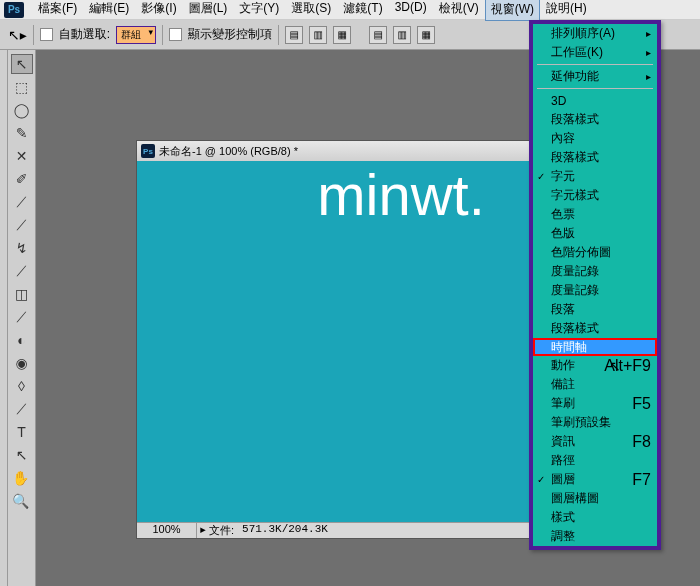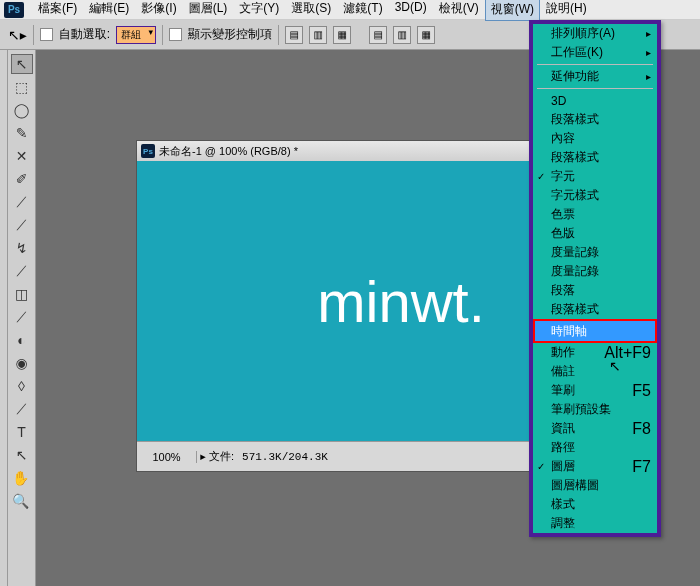--- a/index.html
+++ b/index.html
@@ -17,31 +17,31 @@
 .opt-btn { width: 18px; height: 18px; border: 1px solid #888; background: #ddd; display: flex; align-items: center; justify-content: center; font-size: 10px; }
 .main { display: flex; height: 536px; }
 .sidebar { width: 8px; background: #cfcfcf; border-right: 1px solid #999; }
 .toolbox { width: 28px; background: #cfcfcf; display: flex; flex-direction: column; align-items: center; padding-top: 4px; gap: 3px; border-right: 1px solid #999; }
 .tool { width: 22px; height: 20px; display: flex; align-items: center; justify-content: center; font-size: 14px; color: #333; cursor: default; }
 .tool.sel { background: #b0b0b0; border: 1px solid #666; }
 .canvas-area { flex: 1; background: #6f6f6f; position: relative; }
 .doc-window { position: absolute; left: 100px; top: 90px; width: 430px; background: #aaa; border: 1px solid #555; }
 .doc-title { height: 20px; background: linear-gradient(#e8e8e8,#d0d0d0); display: flex; align-items: center; padding: 0 4px; font-size: 11px; gap: 4px; }
 .doc-ps { width: 14px; height: 14px; background: #0a1f3c; color: #4fa8d8; font-size: 8px; font-weight: bold; display: flex; align-items: center; justify-content: center; border-radius: 2px; }
-.canvas { height: 280px; background: #1ba5b8; display: flex; align-items: center; justify-content: center; color: #fff; font-size: 58px; font-family: Arial, sans-serif; overflow: hidden; padding-left: 100px; }
-.doc-status { height: 30px; background: #d8d8d8; display: flex; align-items: center; font-size: 11px; border-top: 1px solid #999; }
+.canvas { height: 361px; background: #1ba5b8; display: flex; justify-content: center; color: #fff; font-size: 58px; font-family: Arial, sans-serif; overflow: hidden; padding-left: 100px; }
+.doc-status { height: 16px; background: #d8d8d8; display: flex; font-size: 11px; border-top: 1px solid #999; }
 .zoom { width: 60px; text-align: center; border-right: 1px solid #999; }
 .filesize { padding: 0 8px; font-family: Liberation Mono, monospace; }
 .status-arrow { margin-left: auto; padding: 0 6px; }
 .dropdown { position: absolute; left: 529px; top: 20px; width: 132px; background: #14b8a6; border: 4px solid #4c1d95; box-shadow: 2px 2px 4px rgba(0,0,0,0.3); z-index: 100; }
 .dd-item { height: 19px; display: flex; align-items: center; padding: 0 6px 0 18px; font-size: 12px; position: relative; cursor: default; }
 .dd-item.submenu::after { content: "▸"; position: absolute; right: 6px; font-size: 10px; }
 .dd-item.checked::before { content: "✓"; position: absolute; left: 4px; font-size: 10px; }
 .dd-sep { height: 1px; background: #bbb; margin: 2px 4px; }
-.dd-item.highlight { background: #3399ff; color: #fff; border: 2px solid red; padding: 0 4px 0 16px; height: 24px; }
+.dd-item.highlight { background: #3399ff; color: #fff; border: 2px solid red; padding: 0 4px 0 16px; height: 18px; }
 .shortcut { margin-left: auto; font-size: 16px; }
 .cursor { position: absolute; left: 609px; top: 358px; z-index: 200; font-size: 14px; color: #000; pointer-events: none; }
 </style>
 </head>
 <body>
 
 <div class="menubar">
   <div class="ps-logo">Ps</div>
   <div id="menu-items" style="display: flex;">
       <div class="menu-item">檔案(F)</div>
@@ -151,20 +151,23 @@
     <div class="dd-item">
       <span>字元樣式</span>
     </div>
     <div class="dd-item">
       <span>色票</span>
     </div>
     <div class="dd-item">
       <span>色版</span>
     </div>
     <div class="dd-item">
+      <span>色階分佈圖</span>
+    </div>
+    <div class="dd-item">
       <span>度量記錄</span>
     </div>
     <div class="dd-item">
       <span>度量記錄</span>
     </div>
     <div class="dd-item">
       <span>段落</span>
     </div>
     <div class="dd-item">
       <span>段落樣式</span>

